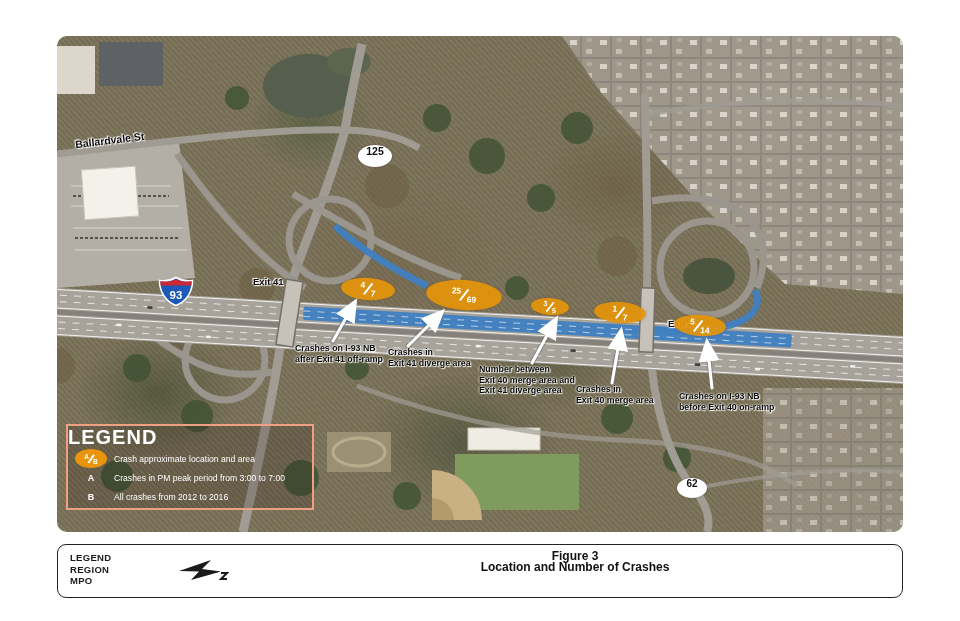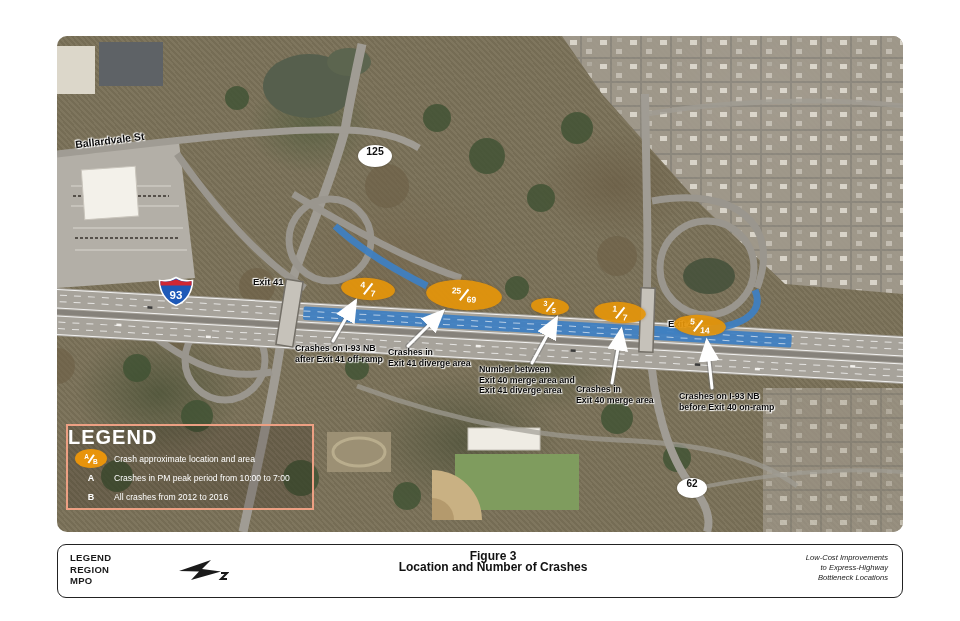--- a/index.html
+++ b/index.html
@@ -306,21 +306,21 @@
                 <span class="fr-den">B</span>
               </div>
           </div>
         </div>
         <div class="legend-label">Crash approximate location and area</div>
       </div>
       <div class="legend-row">
         <div class="legend-key">
             <span class="legend-key-letter">A</span>
           </div>
-        <div class="legend-label">Crashes in PM peak period from 10:00 to 7:00</div>
+        <div class="legend-label">Crashes in PM peak period from 3:00 to 7:00</div>
       </div>
       <div class="legend-row">
         <div class="legend-key">
             <span class="legend-key-letter">B</span>
           </div>
         <div class="legend-label">All crashes from 2012 to 2016</div>
       </div>
     </div>
   </div>
 
@@ -333,20 +333,15 @@
     <div class="footer-logo">
       <svg width="52" height="26" viewBox="0 0 52 26">
         <path d="M2,13 L34,2 L25,11 L44,13.5 L14,22 L22,13.5 Z" fill="#1a1a1a"></path>
         <path d="M44,15 l6,0 l-6,6 l6,0" stroke="#1a1a1a" stroke-width="2" fill="none"></path>
       </svg>
     </div>
     <div class="footer-title">
       <div>Figure 3</div>
       <div>Location and Number of Crashes</div>
     </div>
-    <div class="footer-project">
-      <div>Low-Cost Improvements</div>
-      <div>to Express-Highway</div>
-      <div>Bottleneck Locations</div>
-    </div>
   </div>
 
 </div>
 
 </body></html>

